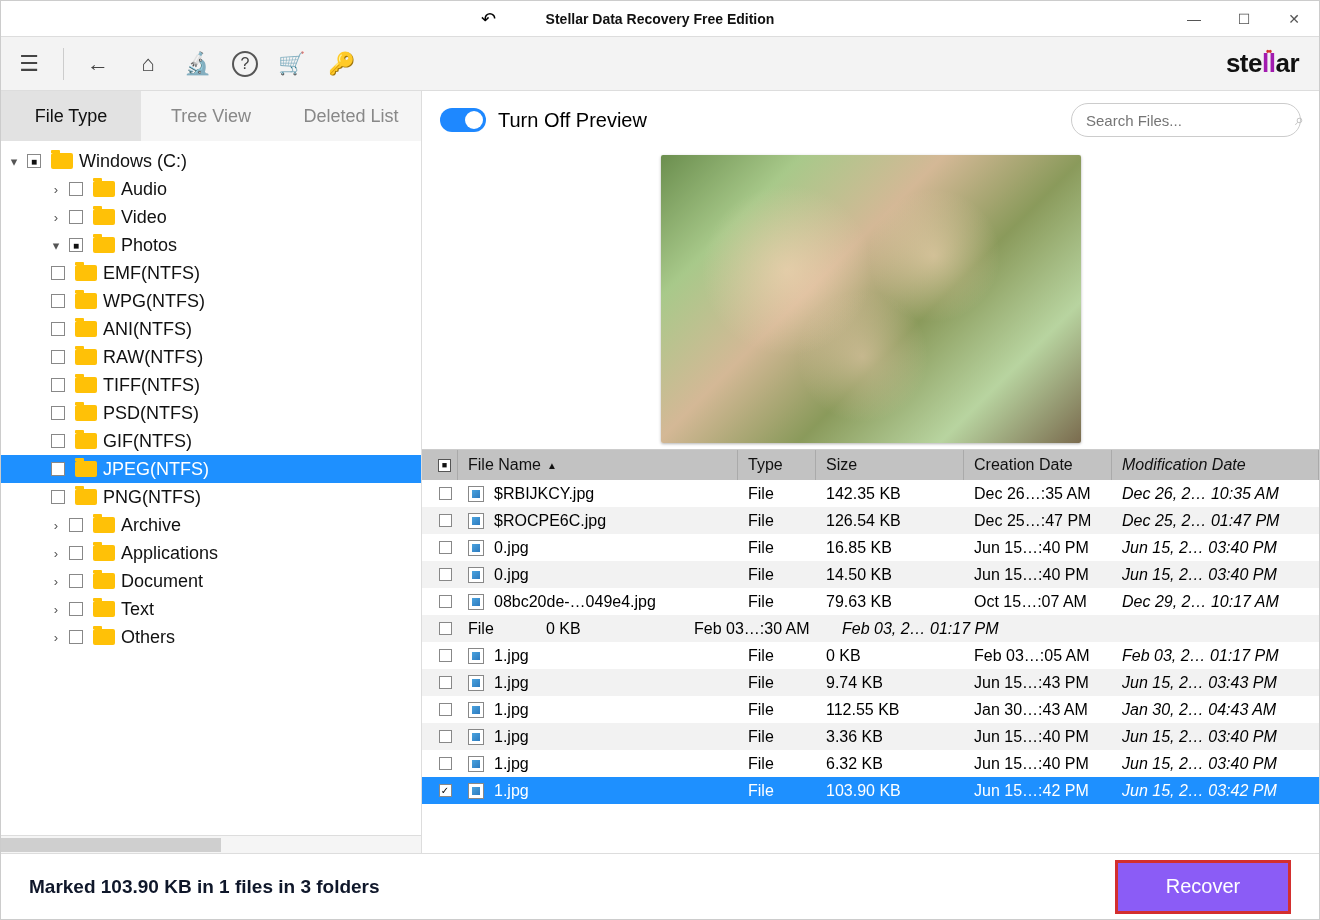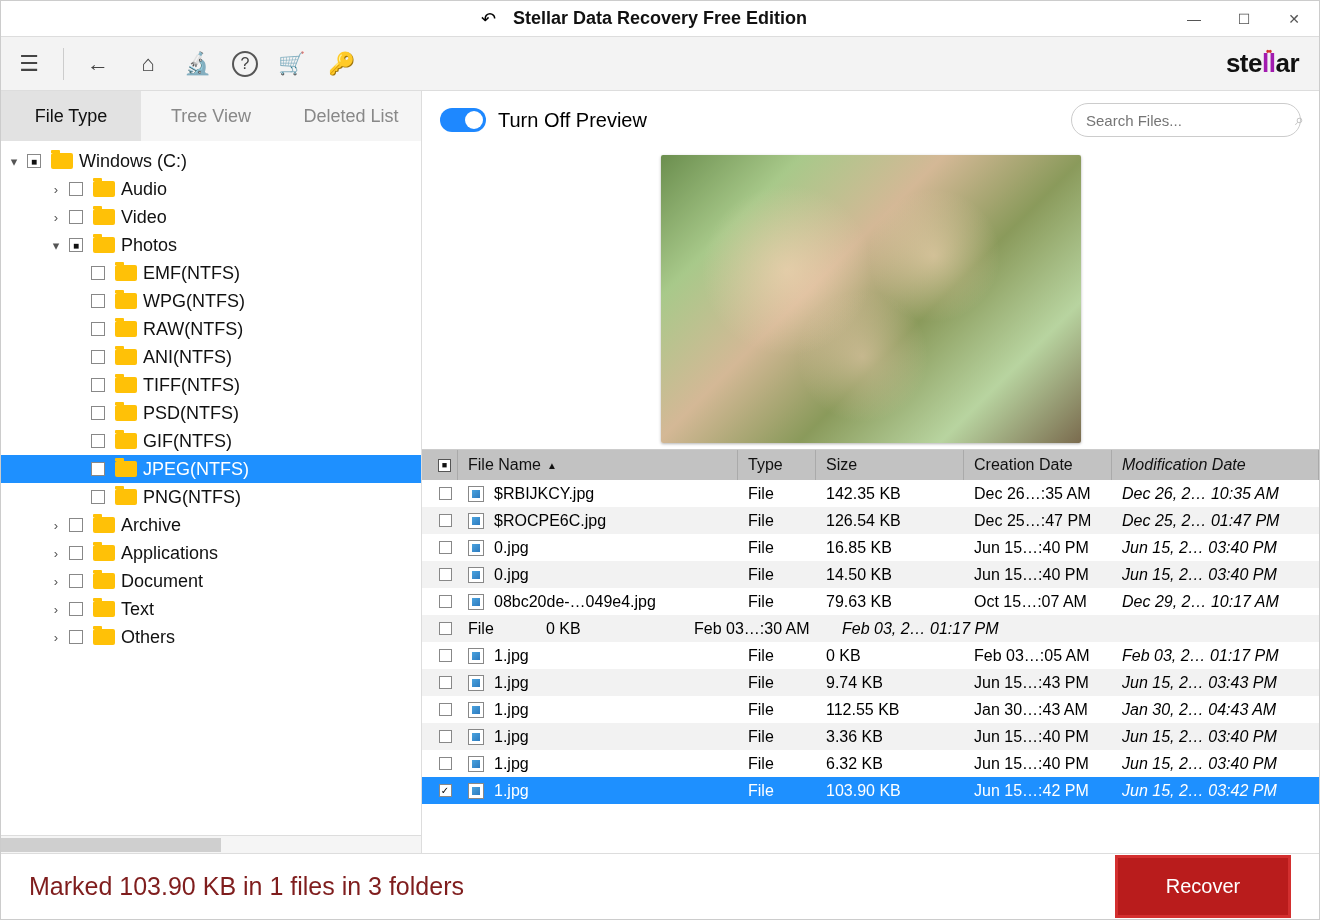--- a/index.html
+++ b/index.html
@@ -1,18 +1,18 @@
 <!DOCTYPE html>
 <html><head>
 <meta charset="utf-8">
 <style>
 *{box-sizing:border-box;margin:0;padding:0;font-family:"Segoe UI",Arial,sans-serif;}
 body{width:1320px;height:920px;background:#fff;border:1px solid #ccc;display:flex;flex-direction:column;overflow:hidden;}
 .titlebar{height:36px;display:flex;align-items:center;justify-content:center;position:relative;border-bottom:1px solid #ddd;background:#fff;}
-.titlebar .title{font-size:18px;font-weight:600;color:#111;}
+.titlebar .title{font-size:14px;font-weight:600;color:#111;}
 .titlebar .back-arrow{position:absolute;left:480px;font-size:18px;}
 .win-controls{position:absolute;right:0;top:0;display:flex;}
 .win-controls div{width:50px;height:36px;display:flex;align-items:center;justify-content:center;font-size:14px;color:#555;}
 .toolbar{height:54px;background:#f3f3f3;border-bottom:1px solid #ddd;display:flex;align-items:center;padding:0 12px;gap:18px;}
 .toolbar .tb-btn{width:32px;height:32px;display:flex;align-items:center;justify-content:center;font-size:22px;color:#444;}
 .toolbar .divider{width:1px;height:32px;background:#ccc;}
 .logo{margin-left:auto;font-size:26px;font-weight:700;color:#111;letter-spacing:-0.5px;padding-right:8px;position:relative;}
 .logo .ll{color:#a21caf;}
 .logo .dots{position:absolute;top:-2px;right:36px;color:#d32f2f;font-size:10px;letter-spacing:-1px;}
 .main{flex:1;display:flex;overflow:hidden;}
@@ -20,21 +20,21 @@
 .tabs{display:flex;height:50px;background:#f5f5f5;}
 .tab{flex:1;display:flex;align-items:center;justify-content:center;font-size:18px;color:#888;cursor:pointer;}
 .tab.active{background:#e2e2e2;color:#111;}
 .tree{flex:1;overflow:auto;padding:6px 0;font-size:18px;color:#111;}
 .node{display:flex;align-items:center;height:28px;padding-left:4px;white-space:nowrap;}
 .node .arrow{width:18px;text-align:center;font-size:13px;color:#555;}
 .node .cb{width:14px;height:14px;margin:0 4px;border:1px solid #888;display:inline-flex;align-items:center;justify-content:center;font-size:10px;background:#fff;}
 .node .folder{width:22px;height:16px;background:#ffc107;border-radius:2px;margin:0 6px;position:relative;}
 .node .folder:before{content:"";position:absolute;top:-3px;left:0;width:9px;height:3px;background:#ffc107;border-radius:1px 1px 0 0;}
 .node.selected{background:#1e90ff;color:#fff;}
-.node.lv0{padding-left:4px}.node.lv2{padding-left:46px}.node.lv3{padding-left:68px}
+.node.lv0{padding-left:4px}.node.lv2{padding-left:46px}.node.lv3{padding-left:28px}
 .h-scroll{height:18px;border-top:1px solid #ddd;background:#f5f5f5;position:relative;}
 .h-scroll .thumb{position:absolute;left:0;top:2px;height:14px;width:220px;background:#cfcfcf;}
 .content{flex:1;display:flex;flex-direction:column;overflow:hidden;background:#fff;}
 .content-top{height:58px;display:flex;align-items:center;padding:0 18px;gap:12px;}
 .toggle{width:46px;height:24px;border-radius:12px;background:#1e88ff;position:relative;}
 .toggle:after{content:"";position:absolute;right:3px;top:3px;width:18px;height:18px;border-radius:50%;background:#fff;}
 .preview-label{font-size:20px;}
 .search{margin-left:auto;width:230px;height:34px;border:1px solid #ccc;border-radius:17px;display:flex;align-items:center;padding:16px 14px;color:#888;gap:10px;}
 .search input{border:none;outline:none;flex:1;font-size:15px;background:transparent;}
 .preview-img{height:300px;display:flex;align-items:center;justify-content:center;}
@@ -48,22 +48,22 @@
 .tbody{flex:1;overflow:auto;}
 .row{display:flex;height:27px;align-items:center;font-size:16px;}
 .row:nth-child(even){background:#f2f2f2;}
 .row.selected{background:#1e90ff;color:#fff;}
 .row .col{padding-left:10px;height:100%;display:flex;align-items:center;overflow:hidden;white-space:nowrap;}
 .row .cb{width:13px;height:13px;border:1px solid #888;background:#fff;display:inline-flex;align-items:center;justify-content:center;font-size:10px;color:#000;}
 .fic{width:16px;height:16px;background:#fff;border:1px solid #888;margin-right:10px;position:relative;}
 .fic:after{content:"";position:absolute;top:3px;left:3px;right:3px;bottom:3px;background:linear-gradient(135deg,#4aa3df,#2e7bbf);}
 .sort{margin-left:6px;font-size:10px;}
 .footer{height:66px;border-top:1px solid #ddd;display:flex;align-items:center;padding:0 28px;background:#fff;}
-.status{font-size:25px;color:#7f1d1d;}
-.recover-btn{margin-left:auto;width:176px;height:63px;background:#b91c1c;color:#fff;font-size:20px;border:3px solid #d32f2f;display:flex;align-items:center;justify-content:center;}
+.status{font-size:19px;color:#0f172a;font-weight:bold;}
+.recover-btn{margin-left:auto;width:176px;height:54px;background:#8b5cf6;color:#fff;font-size:20px;border:3px solid #d32f2f;display:flex;align-items:center;justify-content:center;}
 </style>
 </head>
 <body>
 
 <div class="titlebar">
   <span class="back-arrow">↶</span>
   <span class="title">Stellar Data Recovery Free Edition</span>
   <div class="win-controls">
     <div>—</div>
     <div>☐</div>
@@ -124,27 +124,27 @@
         <div class="node lv3">
           <span class="arrow"></span>
           <span class="cb"></span>
           <span class="folder"></span>
           <span>WPG(NTFS)</span>
         </div>
         <div class="node lv3">
           <span class="arrow"></span>
           <span class="cb"></span>
           <span class="folder"></span>
+          <span>ANI(NTFS)</span>
+        </div>
+        <div class="node lv3">
+          <span class="arrow"></span>
+          <span class="cb"></span>
+          <span class="folder"></span>
           <span>RAW(NTFS)</span>
-        </div>
-        <div class="node lv3">
-          <span class="arrow"></span>
-          <span class="cb"></span>
-          <span class="folder"></span>
-          <span>ANI(NTFS)</span>
         </div>
         <div class="node lv3">
           <span class="arrow"></span>
           <span class="cb"></span>
           <span class="folder"></span>
           <span>TIFF(NTFS)</span>
         </div>
         <div class="node lv3">
           <span class="arrow"></span>
           <span class="cb"></span>

